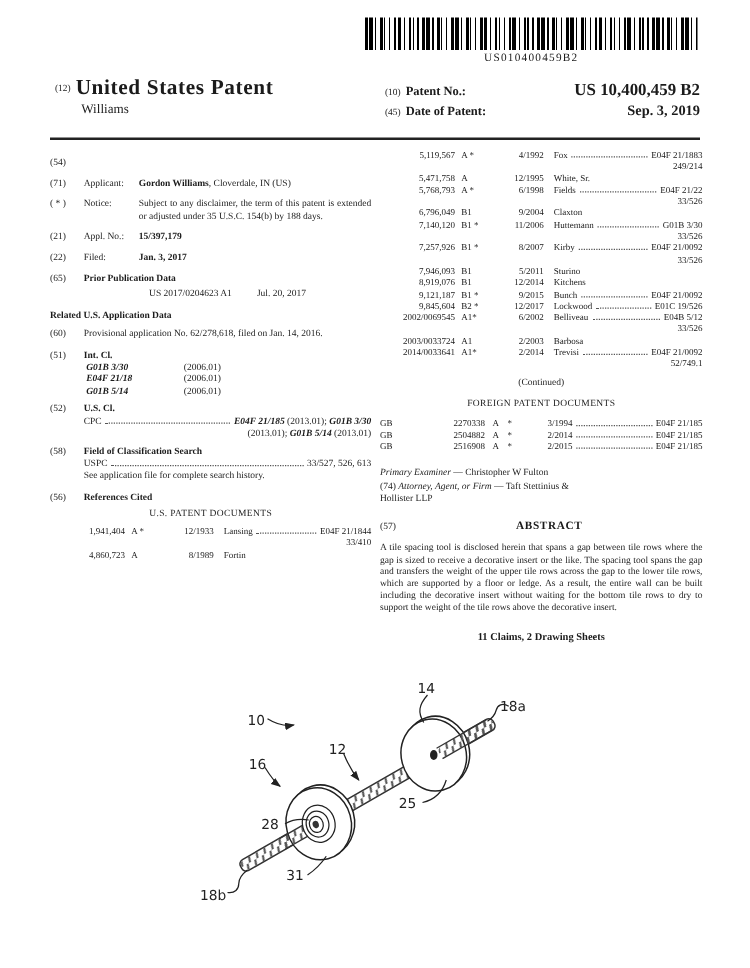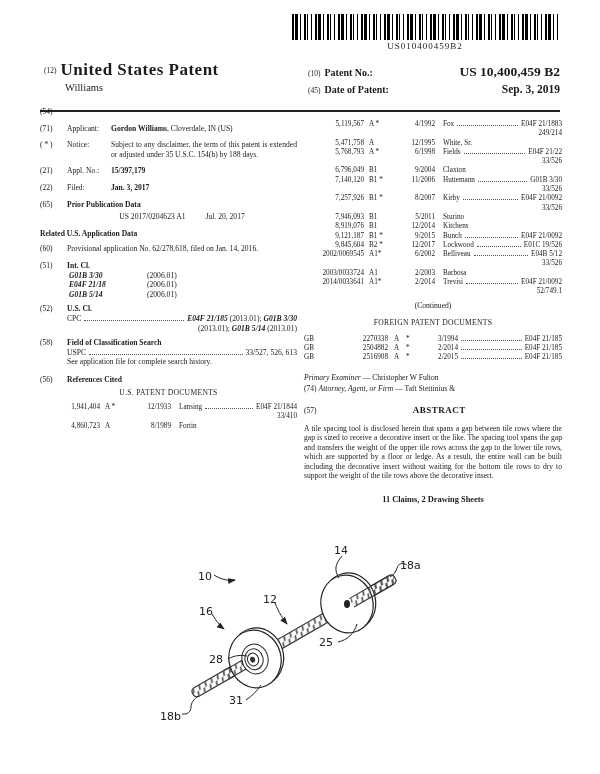--- a/index.html
+++ b/index.html
@@ -16,21 +16,21 @@
   .htitle{font-size:17px;font-weight:bold;letter-spacing:.5px;margin-left:4px}
   .hname{font-size:10.5px;font-weight:normal;margin:2px 0 0 21px}
   .h-right{position:absolute;left:308px;top:64px;width:252px;font-size:10px}
   .hr-row{display:flex;align-items:baseline;margin-bottom:3px}
   .hr-label{font-weight:bold;margin-left:4px}
   .hr-val{font-weight:bold;margin-left:auto}
   .hr-val.big{font-size:13.5px}
   .hr-val.mid{font-size:11.5px}
   .rule{position:absolute;left:40px;top:110px;width:520px;height:2px;background:#222}
   .col{position:absolute;font-size:7.6px;line-height:9.6px}
-  .col-left{left:40px;top:107px;width:257px}
+  .col-left{left:40px;top:125px;width:257px}
   .col-right{left:304px;top:118px;width:258px}
   .sec{display:flex;margin-bottom:7px}
   .gnum{width:27px;flex:none}
   .sbody{flex:1;min-width:0}
   .lbl{display:inline-block;width:44px}
   b,.bold{font-weight:bold}
   .ci{font-weight:bold;font-style:italic}
   .chead{text-align:left;font-weight:bold}
   .just{text-align:justify}
   .publine{display:flex;justify-content:center;gap:20px;margin-top:3px}
@@ -412,20 +412,21 @@
         <span class="c-star">*</span>
         <span class="c-date">2/2015</span>
         <span class="leader"></span>
         <span class="c-cls">E04F 21/185</span>
       </div>
       </div>
 
     <div class="examiner"><i>Primary Examiner</i><span> — Christopher W Fulton</span></div>
 
     <div><span>(74)</span> <i>Attorney, Agent, or Firm</i><span> — Taft Stettinius &amp;</span></div>
+    <div>Hollister LLP</div>
 
     <div class="abstract-head">
       <span>(57)</span>
       <span class="ah">ABSTRACT</span>
     </div>
     <div class="just">A tile spacing tool is disclosed herein that spans a gap between tile rows where the gap is sized to receive a decorative insert or the like. The spacing tool spans the gap and transfers the weight of the upper tile rows across the gap to the lower tile rows, which are supported by a floor or ledge. As a result, the entire wall can be built including the decorative insert without waiting for the bottom tile rows to dry to support the weight of the tile rows above the decorative insert.</div>
 
     <div class="claims">11 Claims, 2 Drawing Sheets</div>
   </div>
 

